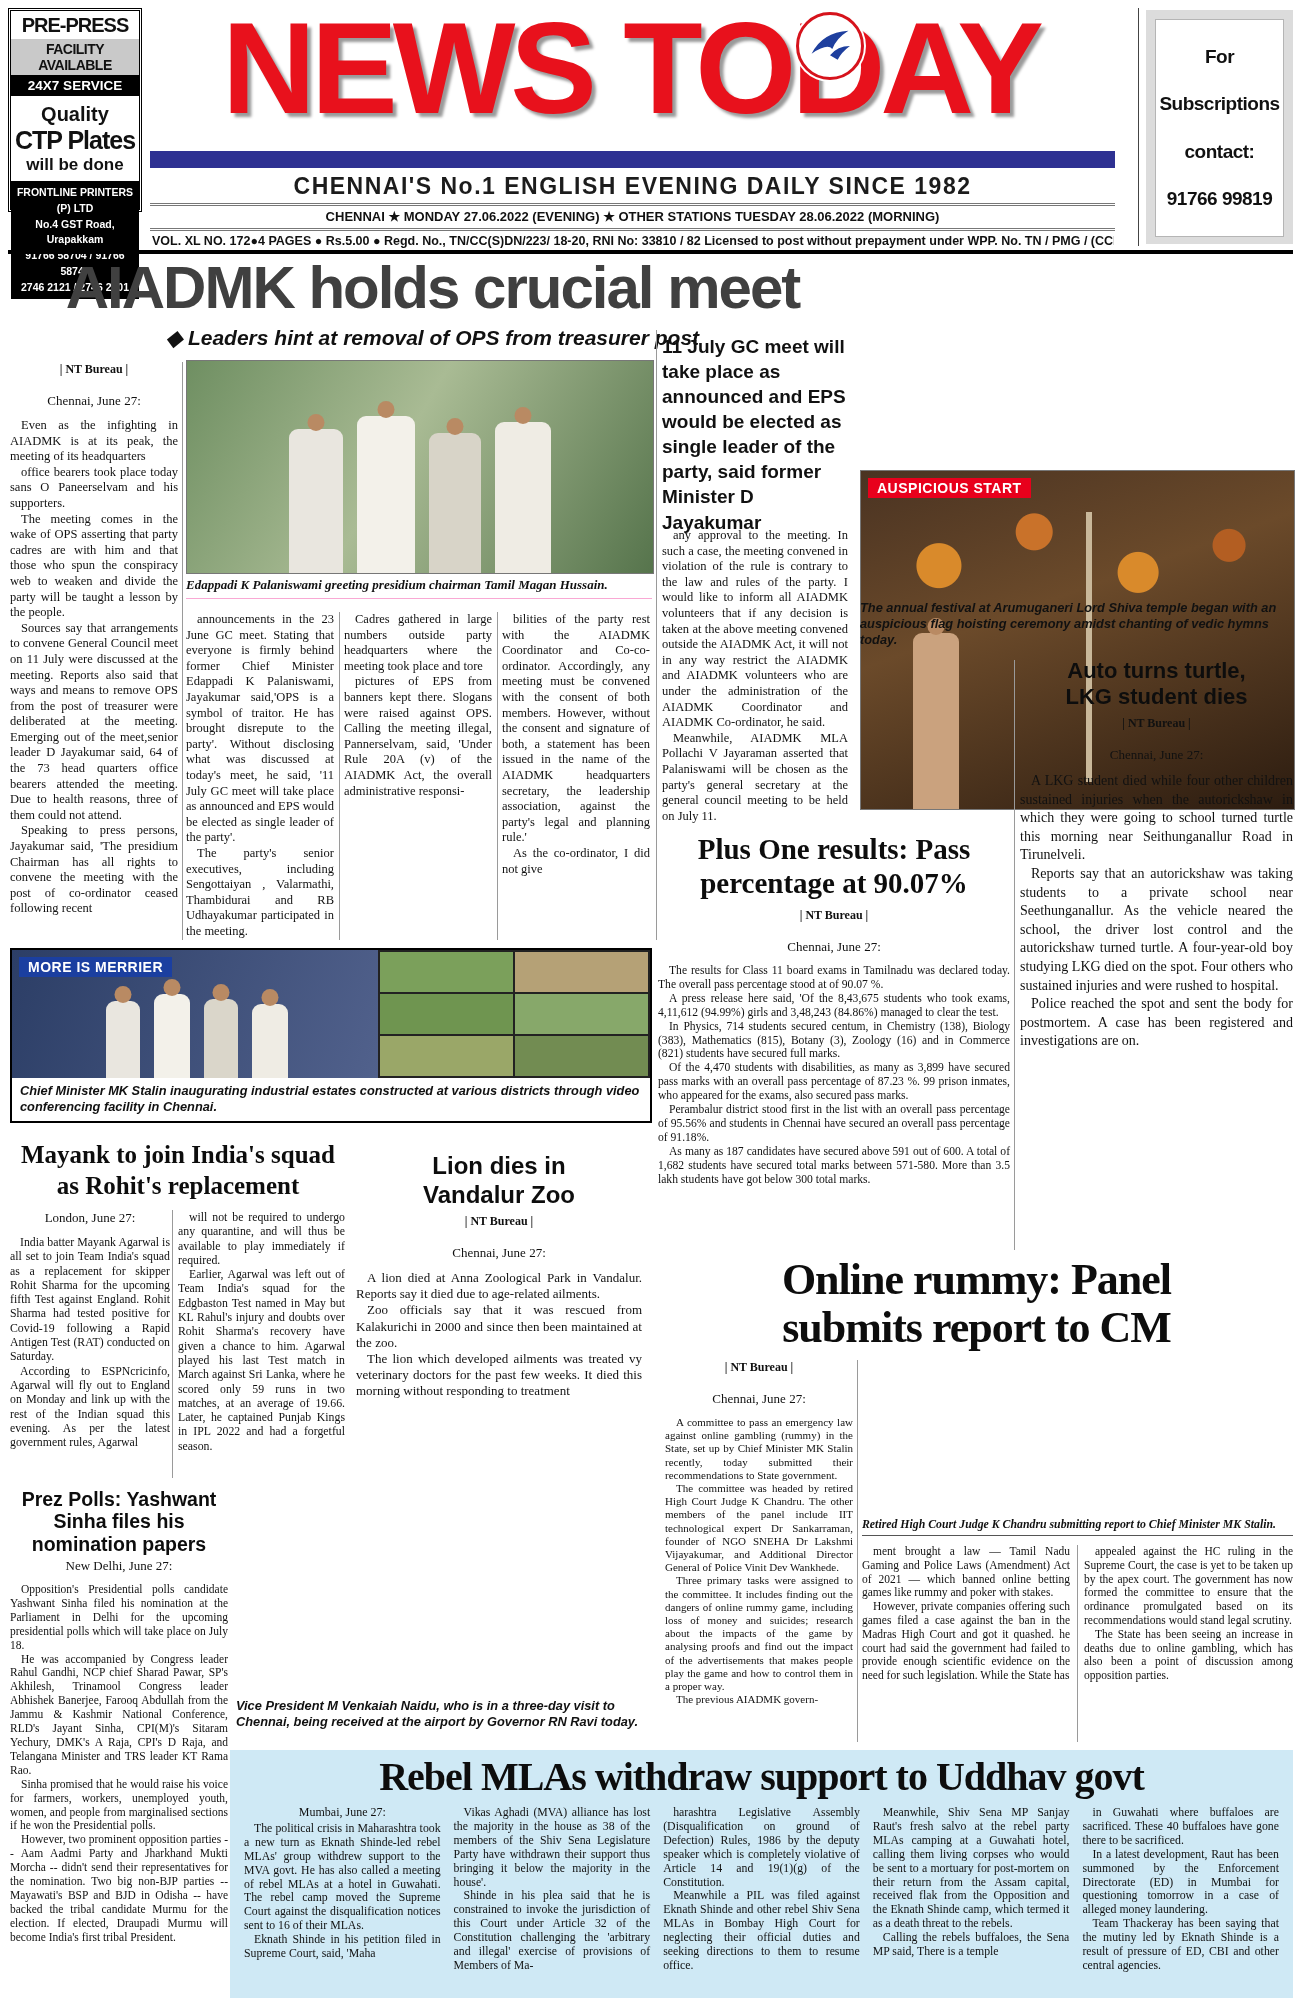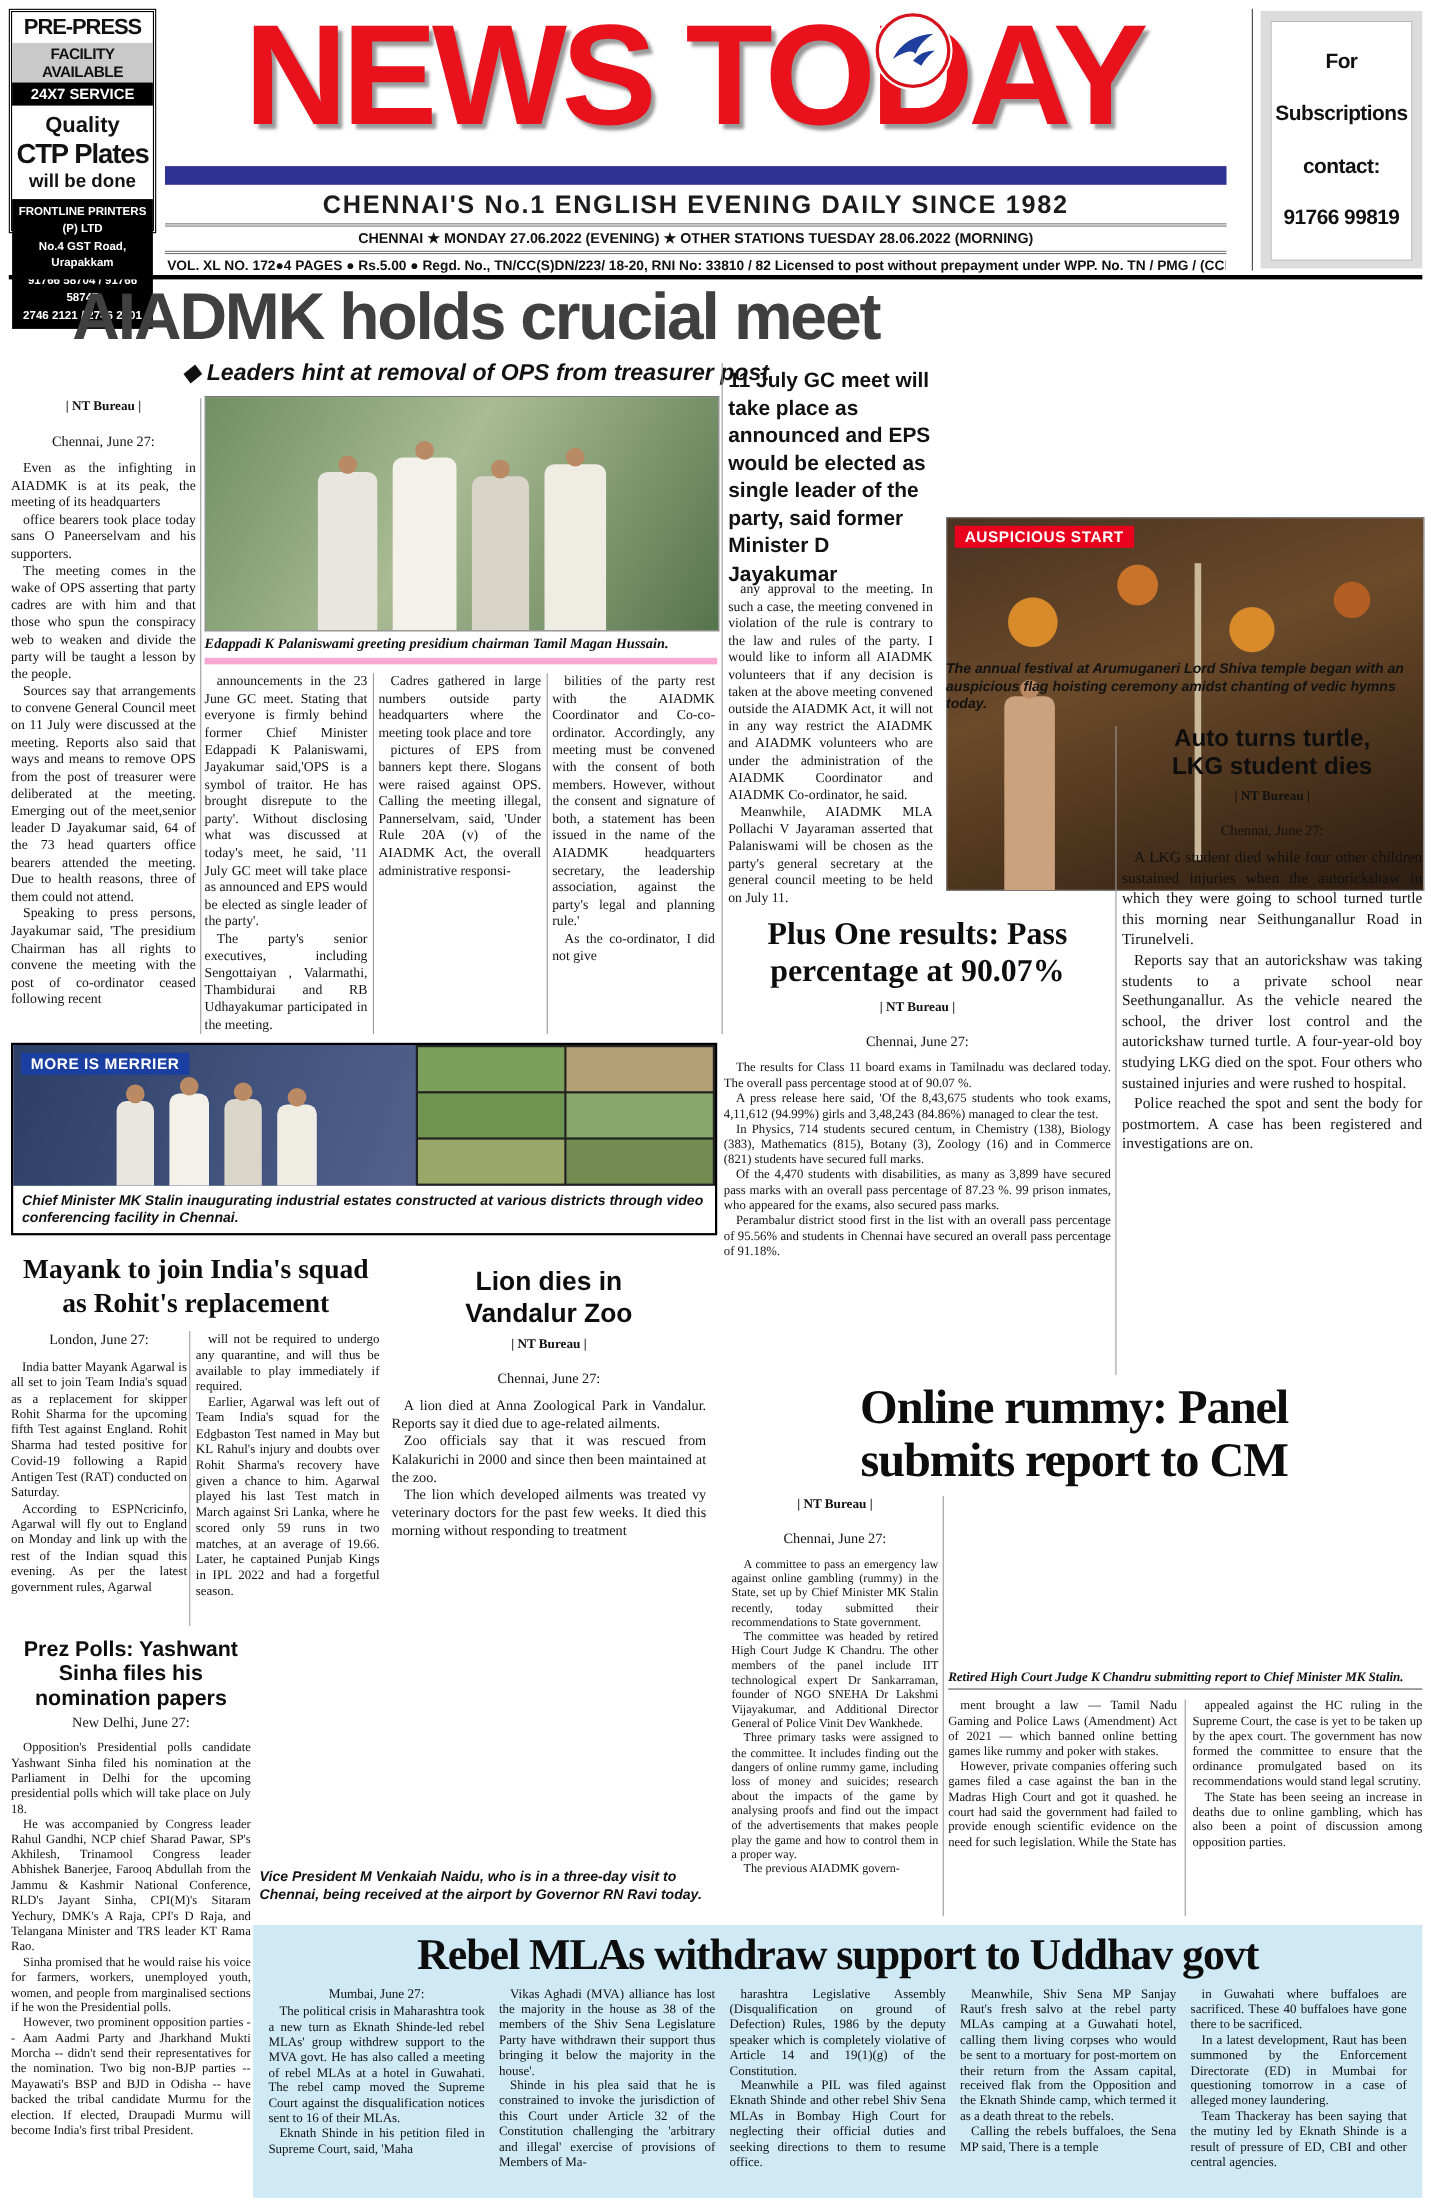--- a/index.html
+++ b/index.html
@@ -131,21 +131,21 @@
   <div class="abs vrule" style="left:182px;top:362px;height:578px;"></div>
 
   <div class="abs photo" style="left:186px;top:360px;width:466px;height:212px;background:linear-gradient(120deg,#6f8f62,#a9bb94 45%,#56744c);">
     <div class="persons">
       <div class="person" style="width:54px;height:68%;background:#e9e6df;"></div>
       <div class="person" style="width:58px;height:74%;background:#f3f1ea;"></div>
       <div class="person" style="width:52px;height:66%;background:#d8d4c8;"></div>
       <div class="person" style="width:56px;height:71%;background:#efece4;"></div>
     </div>
   </div>
-  <div class="abs cap-serif" style="left:186px;top:577px;width:466px;border-bottom:6px solid #f9a8d4;padding-bottom:5px;">Edappadi K Palaniswami greeting presidium chairman Tamil Magan Hussain.</div>
+  <div class="abs cap-serif" style="left:186px;top:577px;width:466px;border-bottom:1px solid #f9a8d4;padding-bottom:5px;">Edappadi K Palaniswami greeting presidium chairman Tamil Magan Hussain.</div>
 
   <div class="abs body" style="left:186px;top:612px;width:148px;margin-top:0;">
       <p>announcements in the 23 June GC meet. Stating that everyone is firmly behind former Chief Minister Edappadi K Palaniswami, Jayakumar said,'OPS is a symbol of traitor. He has brought disrepute to the party'. Without disclosing what was discussed at today's meet, he said, '11 July GC meet will take place as announced and EPS would be elected as single leader of the party'.</p>
       <p>The party's senior executives, including Sengottaiyan , Valarmathi, Thambidurai and RB Udhayakumar participated in the meeting.</p>
     </div>
   <div class="abs vrule" style="left:339px;top:612px;height:328px;"></div>
   <div class="abs body" style="left:344px;top:612px;width:148px;margin-top:0;">
       <p>Cadres gathered in large numbers outside party headquarters where the meeting took place and tore</p>
       <p>pictures of EPS from banners kept there. Slogans were raised against OPS. Calling the meeting illegal, Pannerselvam, said, 'Under Rule 20A (v) of the AIADMK Act, the overall administrative responsi-</p>
     </div>
@@ -180,20 +180,21 @@
     </div>
   <div class="abs" style="left:658px;top:908px;width:352px;">
     <div class="bureau">| NT Bureau |</div>
     <div class="dateline">Chennai, June 27:</div>
     <div class="body" style="font-size:11.6px;line-height:13.9px;">
         <p>The results for Class 11 board exams in Tamilnadu was declared today. The overall pass percentage stood at of 90.07 %.</p>
         <p>A press release here said, 'Of the 8,43,675 students who took exams, 4,11,612 (94.99%) girls and 3,48,243 (84.86%) managed to clear the test.</p>
         <p>In Physics, 714 students secured centum, in Chemistry (138), Biology (383), Mathematics (815), Botany (3), Zoology (16) and in Commerce (821) students have secured full marks.</p>
         <p>Of the 4,470 students with disabilities, as many as 3,899 have secured pass marks with an overall pass percentage of 87.23 %. 99 prison inmates, who appeared for the exams, also secured pass marks.</p>
         <p>Perambalur district stood first in the list with an overall pass percentage of 95.56% and students in Chennai have secured an overall pass percentage of 91.18%.</p>
+        <p>As many as 187 candidates have secured above 591 out of 600. A total of 1,682 students have secured total marks between 571-580. More than 3.5 lakh students have got below 300 total marks.</p>
       </div>
   </div>
 
   <div class="abs vrule" style="left:1014px;top:660px;height:590px;"></div>
   <div class="abs h-sans" style="left:1020px;top:658px;width:273px;font-size:22px;line-height:1.2;">
       <div>Auto turns turtle,</div>
       <div>LKG student dies</div>
     </div>
   <div class="abs" style="left:1020px;top:716px;width:273px;">
     <div class="bureau">| NT Bureau |</div>

